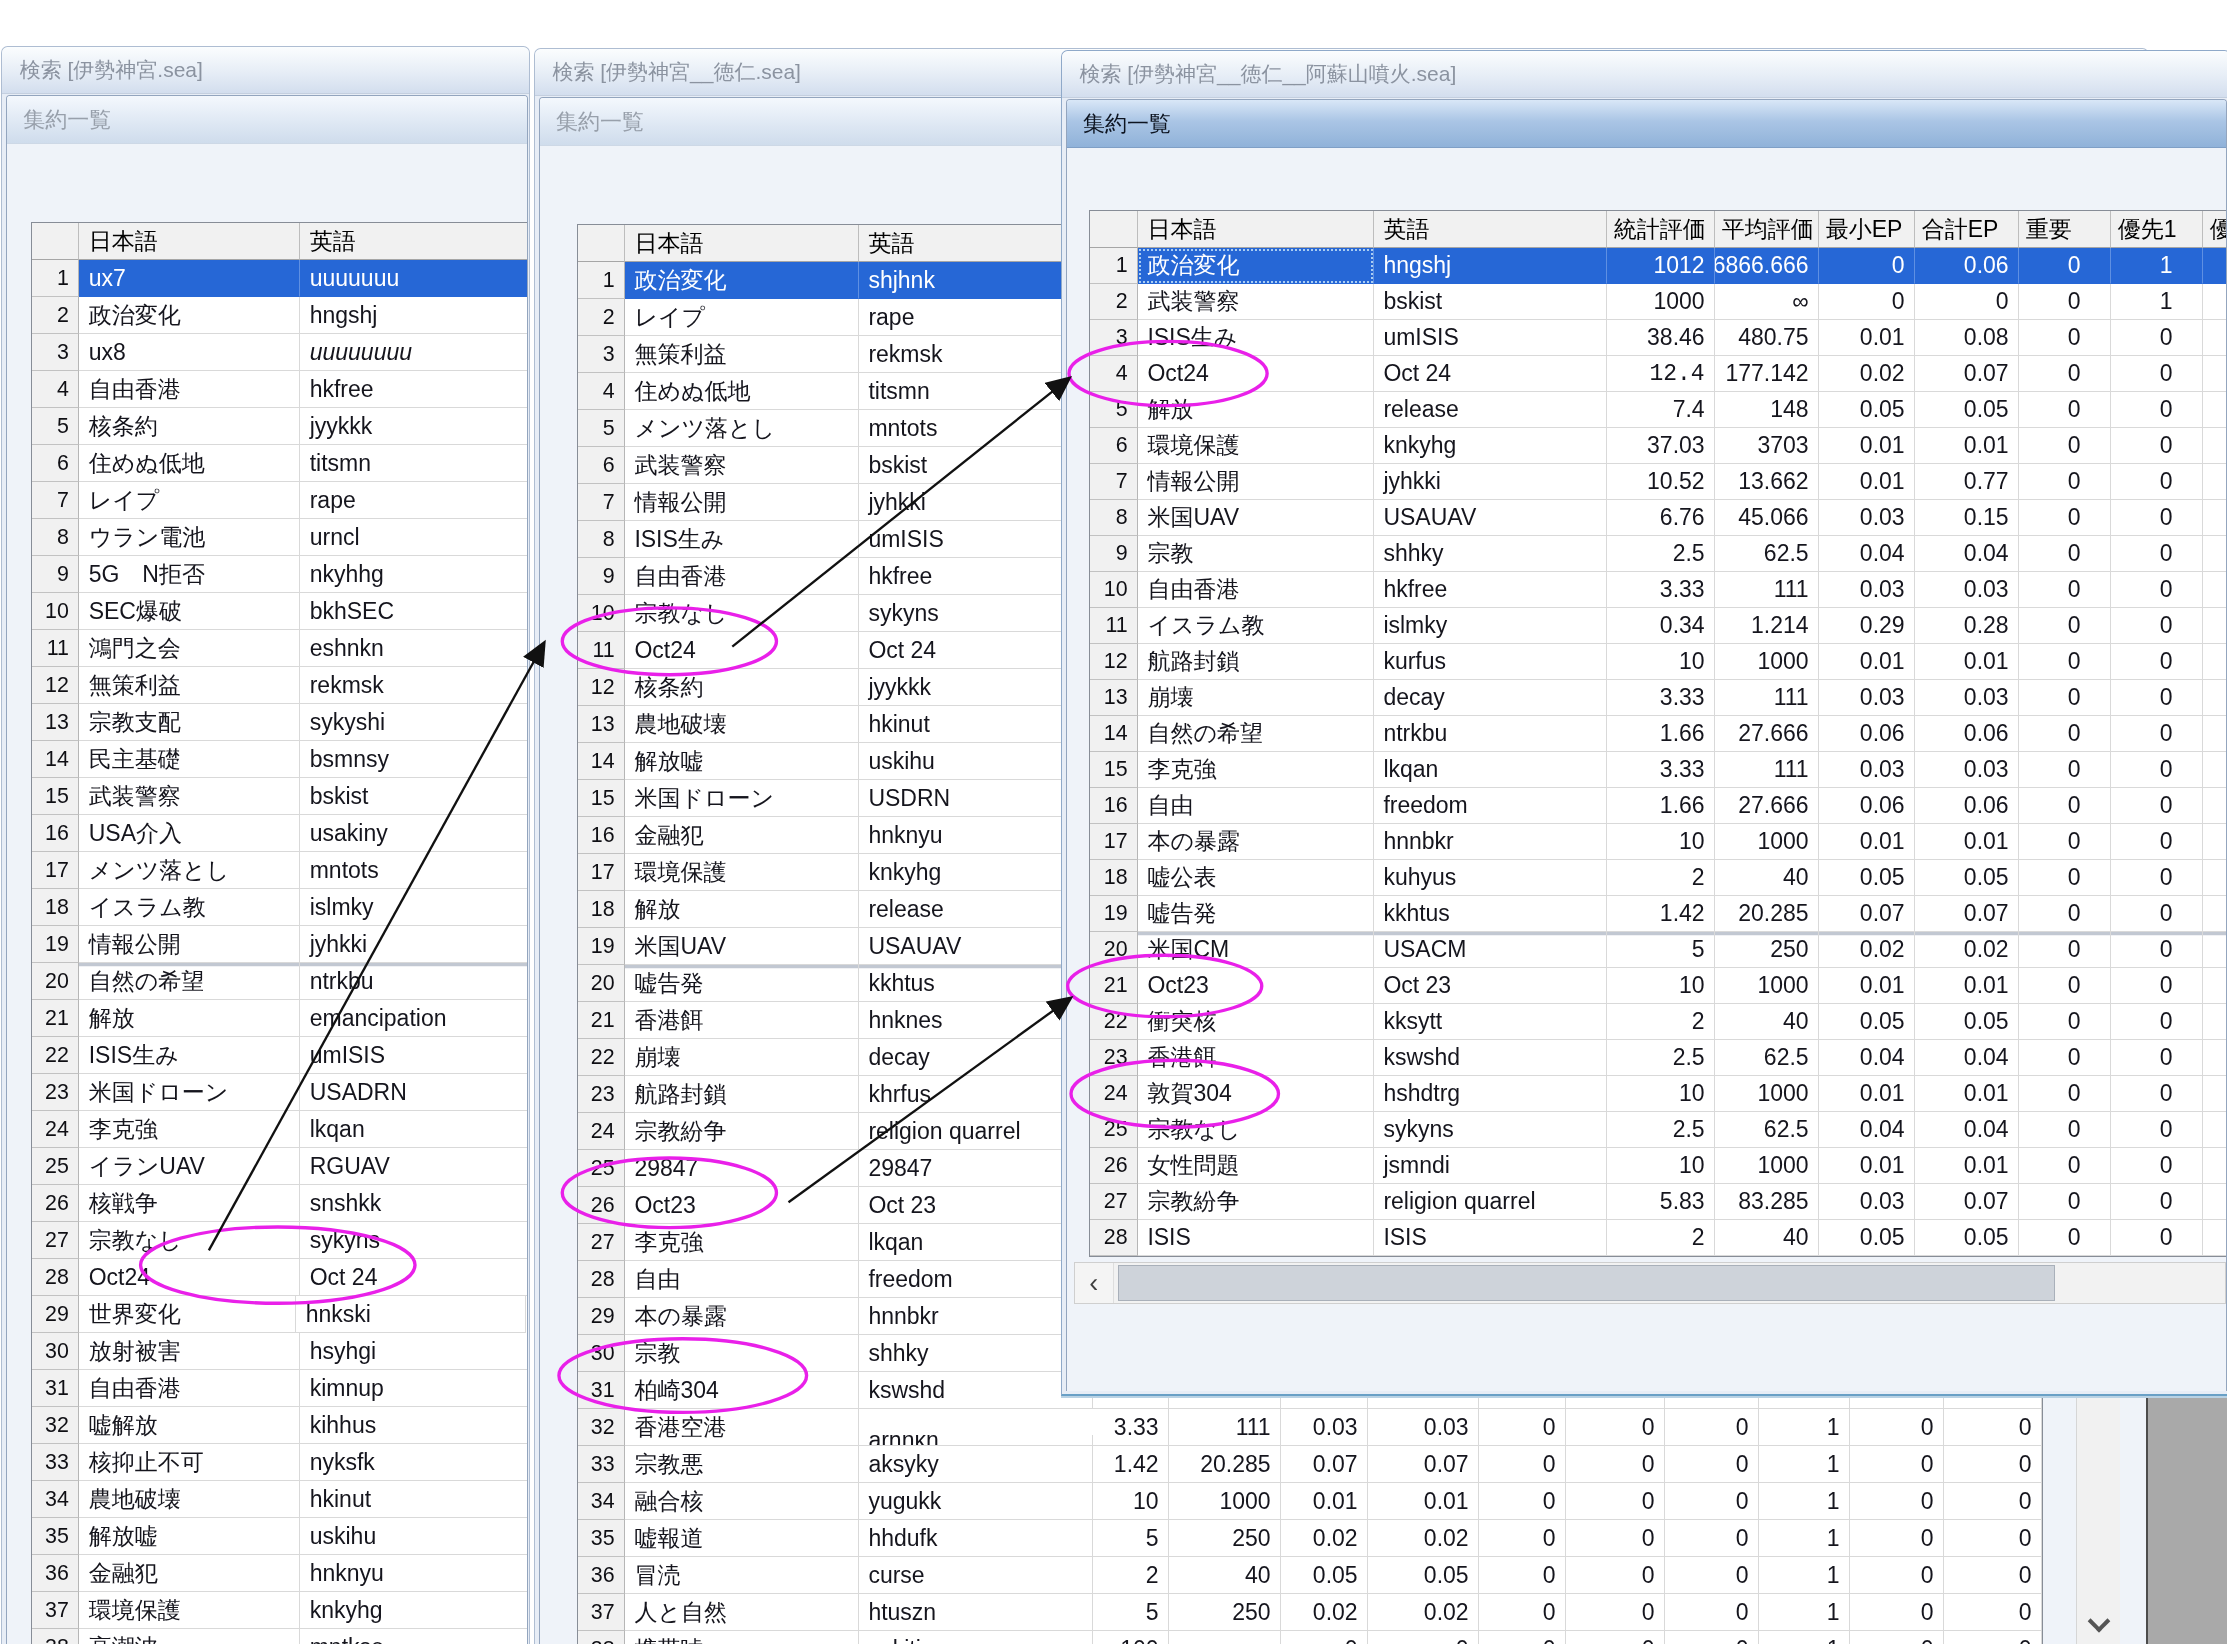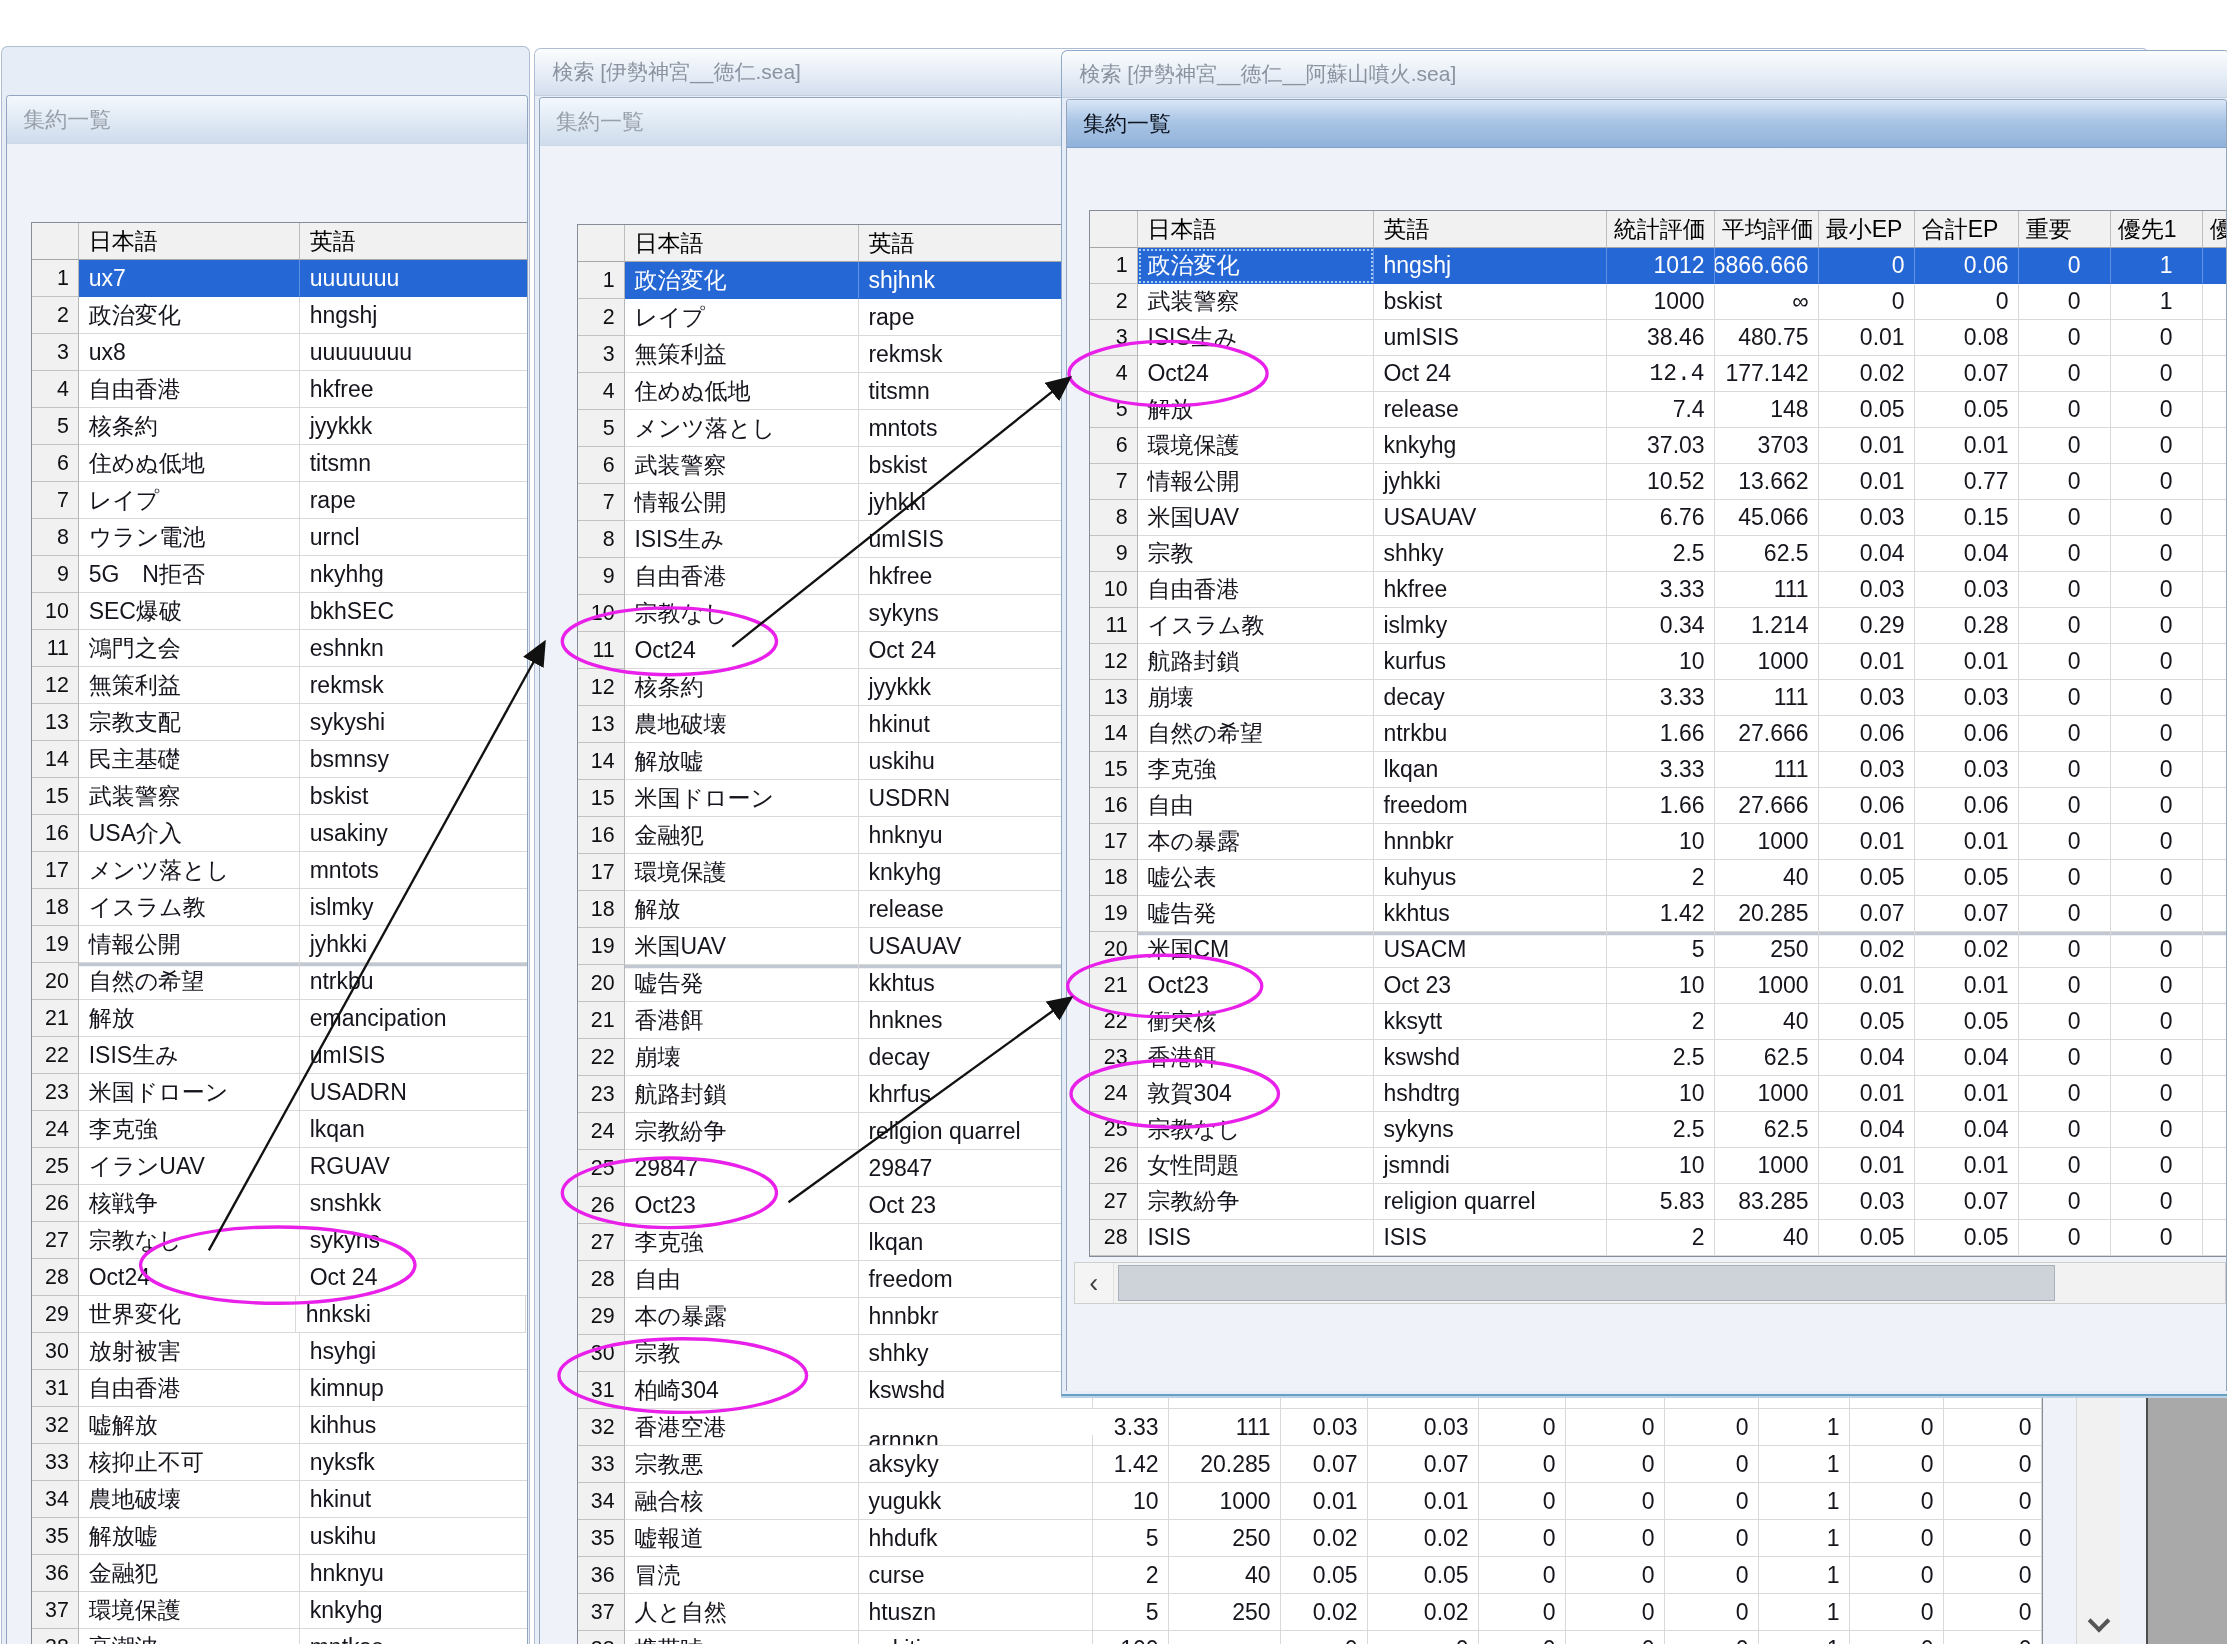--- a/index.html
+++ b/index.html
@@ -60,20 +60,23 @@
 
   #overlay { position:absolute; left:0; top:0; z-index:50; pointer-events:none; }
 </style>
 </head>
 <body>
 
 <div class="page">
 
 
   <div class="win" style="left:1.3px; top:46px; width:529px; height:1599px; z-index:5;">
+    <div class="caption">
+      <span>検索 [伊勢神宮.sea]</span>
+    </div>
     <div class="child" style="left:4px; top:48px; width:522px; height:1551px;">
       <div class="ccaption">
         <span>集約一覧</span>
       </div>
       <div class="grid" style="left:24px; top:126px;">
           <div class="trow" style="height: 37px;">
             <div class="tcell hcell a-rownum" style="width: 47px;"></div>
             <div class="tcell hcell a-jp" style="width: 221px;">日本語</div>
             <div class="tcell hcell a-en" style="width: 230px;">英語</div>
           </div>
@@ -83,21 +86,21 @@
             <div class="tcell a-en" style="width: 230px;">uuuuuuu</div>
           </div>
           <div class="trow" style="height: 37px;">
             <div class="tcell rownum" style="width: 47px;">2</div>
             <div class="tcell a-jp" style="width: 221px;">政治変化</div>
             <div class="tcell a-en" style="width: 230px;">hngshj</div>
           </div>
           <div class="trow" style="height: 37px;">
             <div class="tcell rownum" style="width: 47px;">3</div>
             <div class="tcell a-jp" style="width: 221px;">ux8</div>
-            <div class="tcell a-en" style="width: 230px;">uuuuuuuu</div>
+            <div class="tcell a-en" style="width: 230px; font-style: italic;">uuuuuuuu</div>
           </div>
           <div class="trow" style="height: 37px;">
             <div class="tcell rownum" style="width: 47px;">4</div>
             <div class="tcell a-jp" style="width: 221px;">自由香港</div>
             <div class="tcell a-en" style="width: 230px;">hkfree</div>
           </div>
           <div class="trow" style="height: 37px;">
             <div class="tcell rownum" style="width: 47px;">5</div>
             <div class="tcell a-jp" style="width: 221px;">核条約</div>
             <div class="tcell a-en" style="width: 230px;">jyykkk</div>

